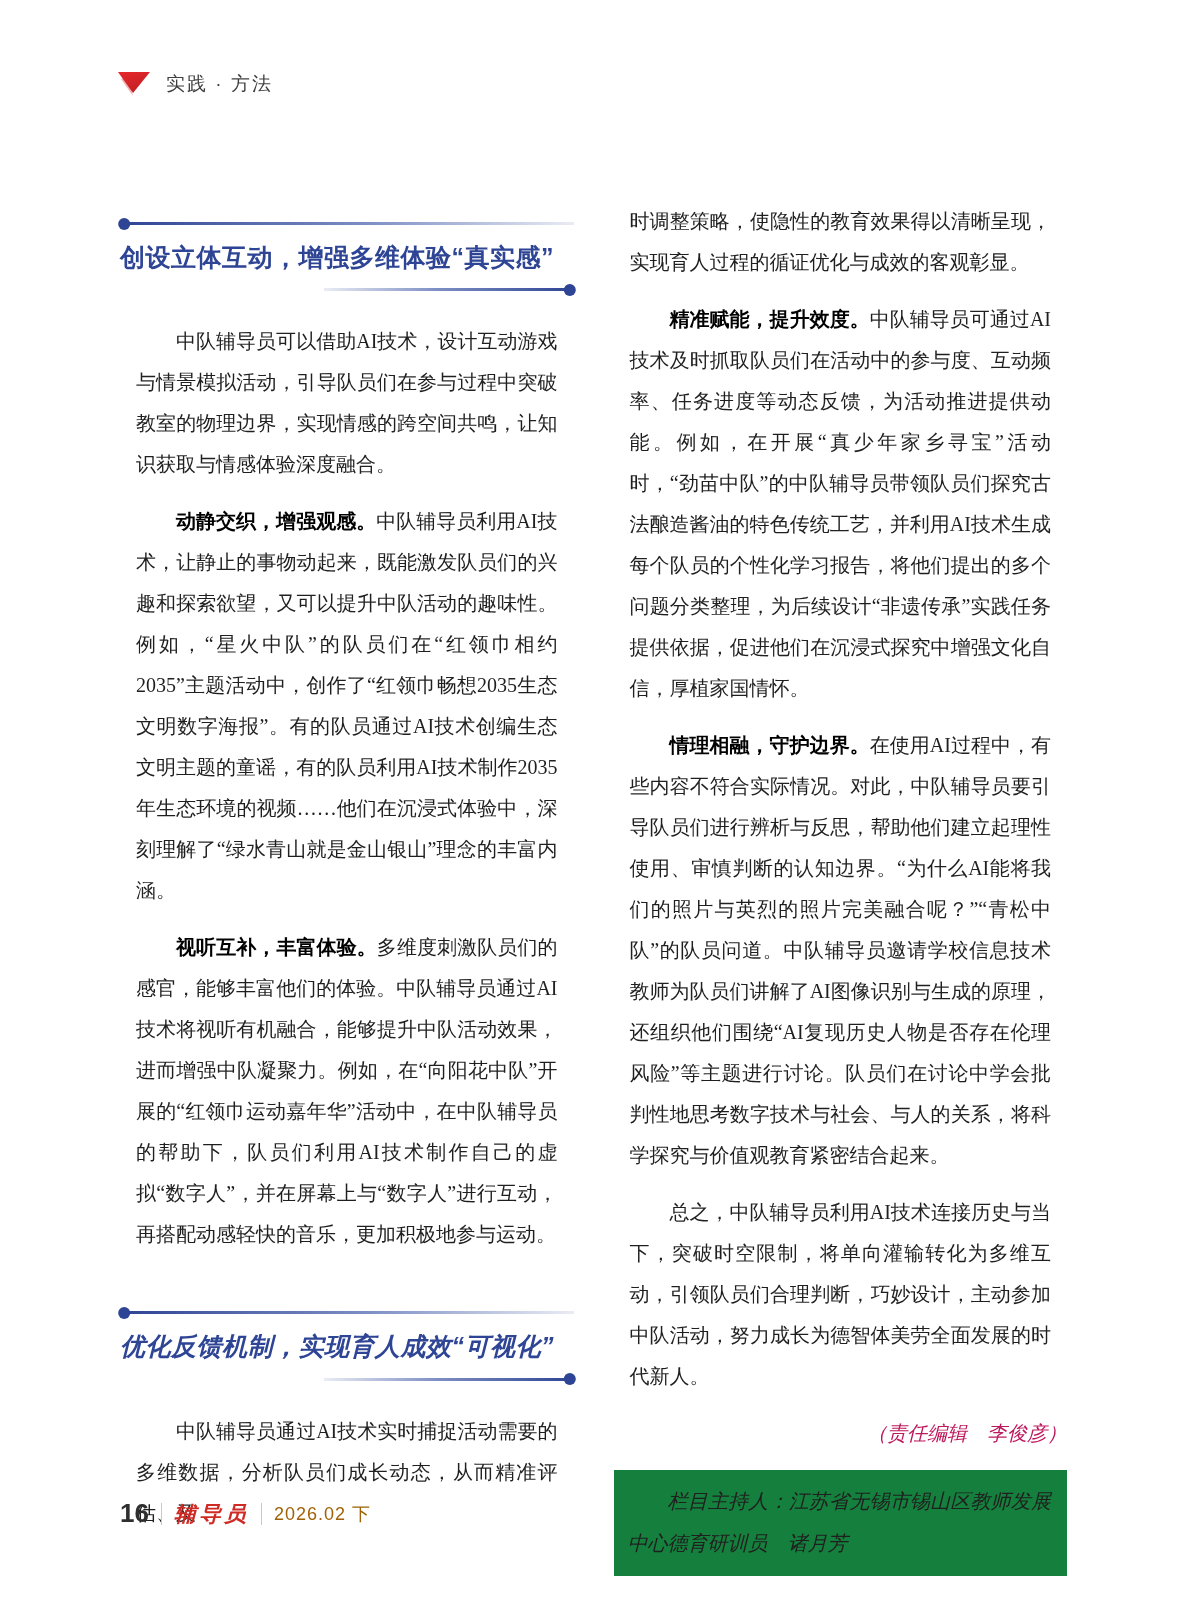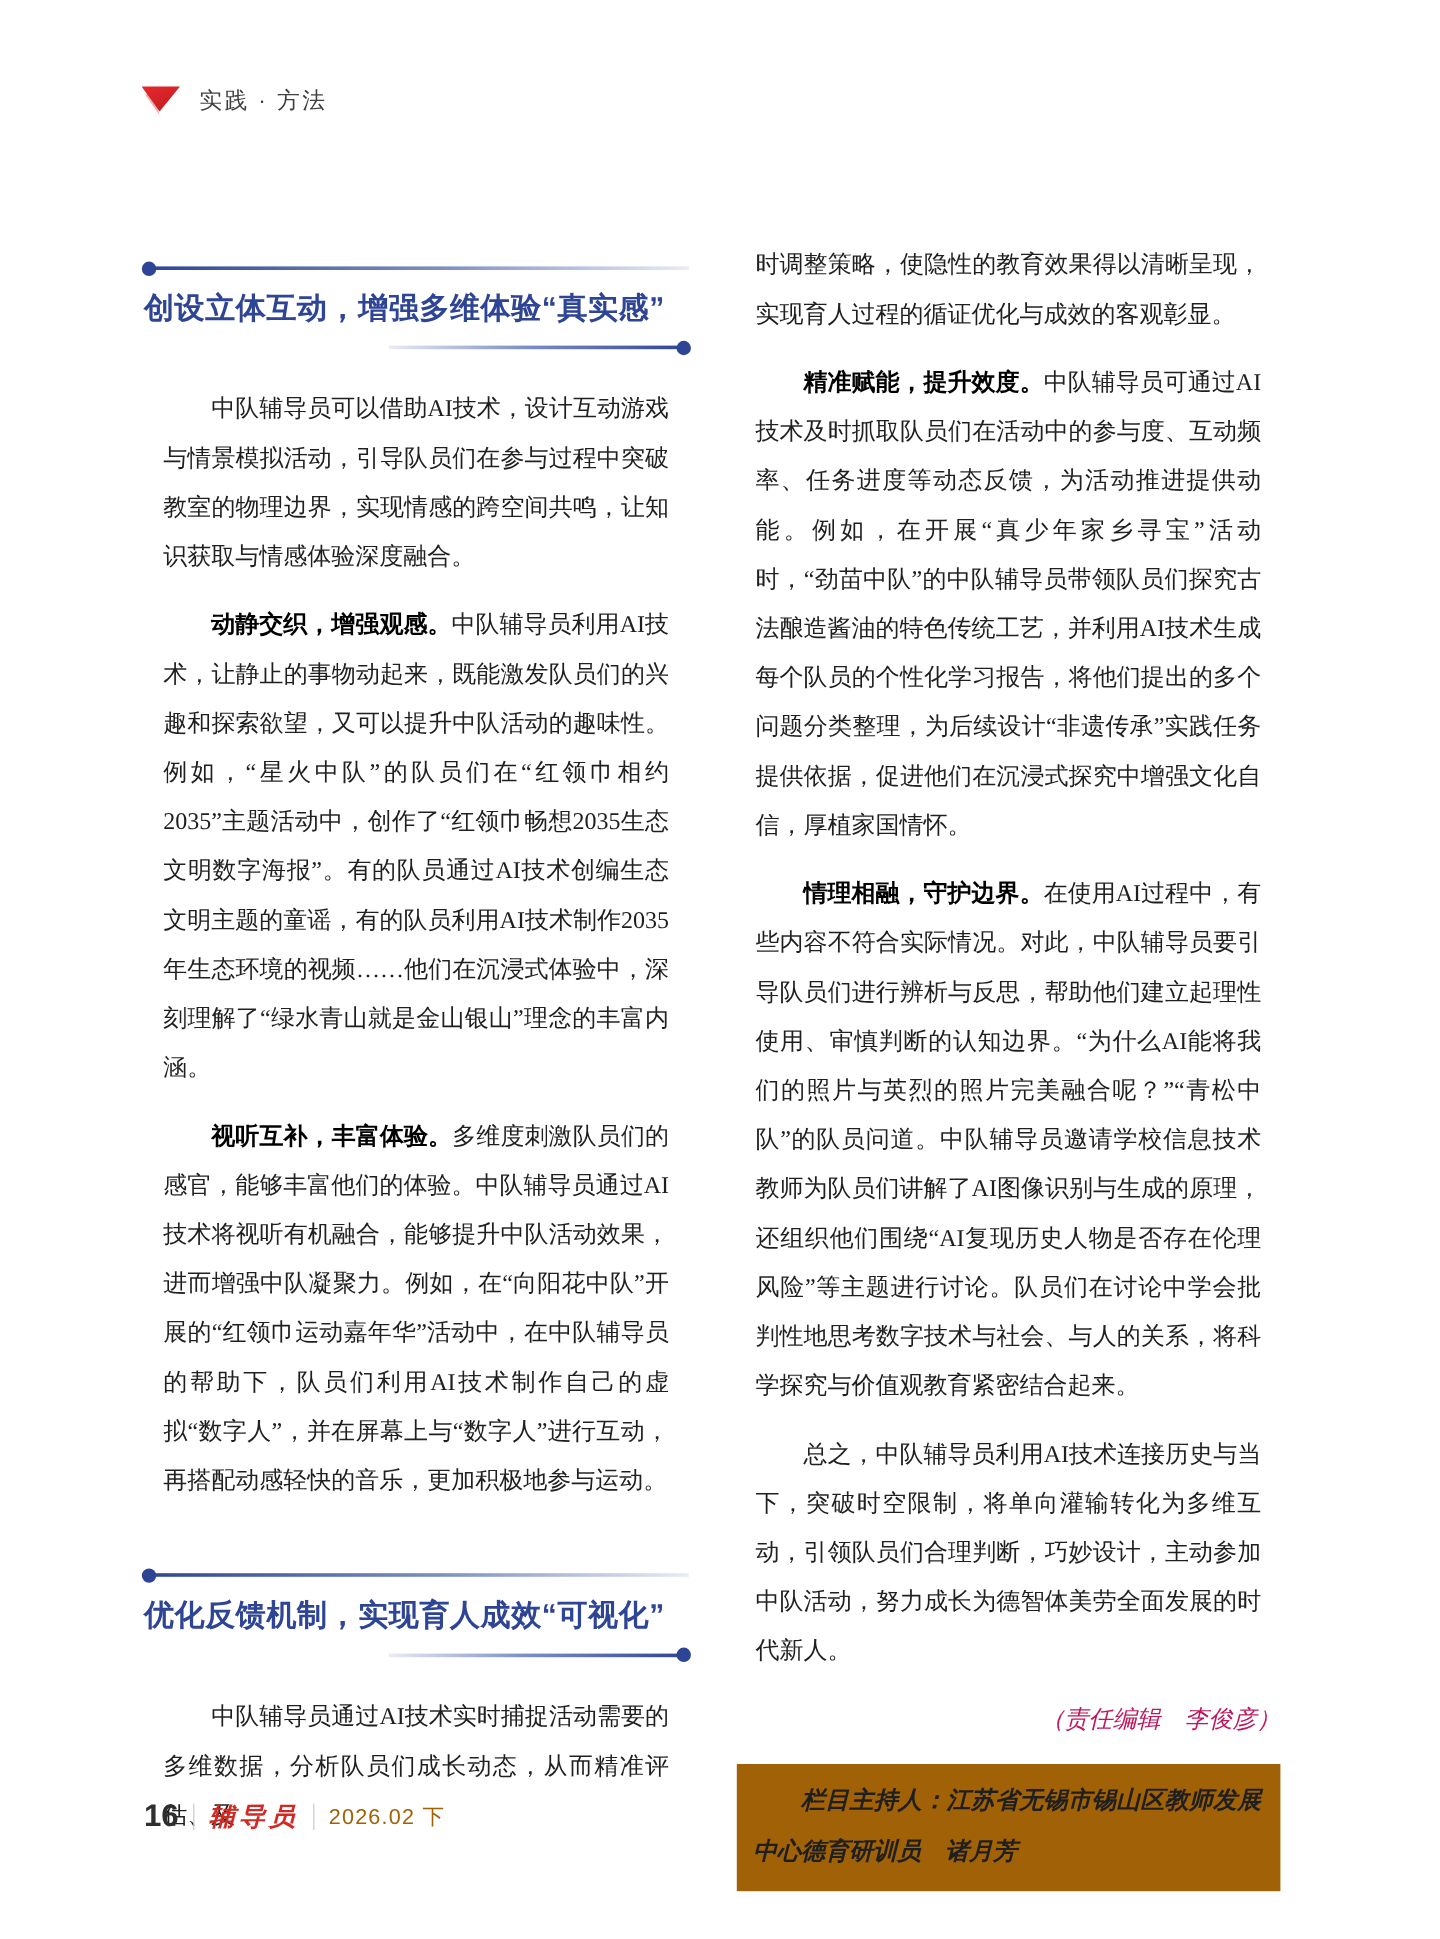--- a/index.html
+++ b/index.html
@@ -35,21 +35,21 @@
     top: 185px;
     left: 120px;
     right: 133px;
     display: flex;
     gap: 40px;
   }
   .col { flex: 1; min-width: 0; }
 
   
   .heading-block { margin: 37px 0 30px; }
-  .heading-block.second { margin-top: 56px; }
+  .heading-block.second { margin-top: 56px; font-style: italic; }
   .rule { position: relative; height: 3px; }
   .rule-top { background: linear-gradient(to right, #2e4494 0%, #7d8fc4 55%, rgba(46,68,148,0.10) 100%); }
   .rule-bottom { margin-left: 45%; background: linear-gradient(to left, #2e4494 0%, #7d8fc4 55%, rgba(46,68,148,0.10) 100%); }
   .dot {
     position: absolute; top: 50%; width: 12px; height: 12px;
     border-radius: 50%; background: #2e4494;
   }
   .dot-left  { left: 0;  transform: translate(-15%, -50%); }
   .dot-right { right: 0; transform: translate(15%, -50%); }
   .section-title {
@@ -77,23 +77,22 @@
     margin: 6px 0 0;
     font-size: 20px;
     line-height: 41px;
     text-align: right;
     font-style: italic;
     color: #be185d;
   }
 
   .host-box {
     margin-top: 16px;
-    background: #a16207;
+    background: #15803d;
     padding: 10px 16px 12px 14px;
-    font-weight: bold;
   }
   .host-box p {
     margin: 0;
     font-size: 20px;
     line-height: 42px;
     text-align: justify;
     text-indent: 2em;
     font-style: italic;
     color: #1f1f1f;
   }

